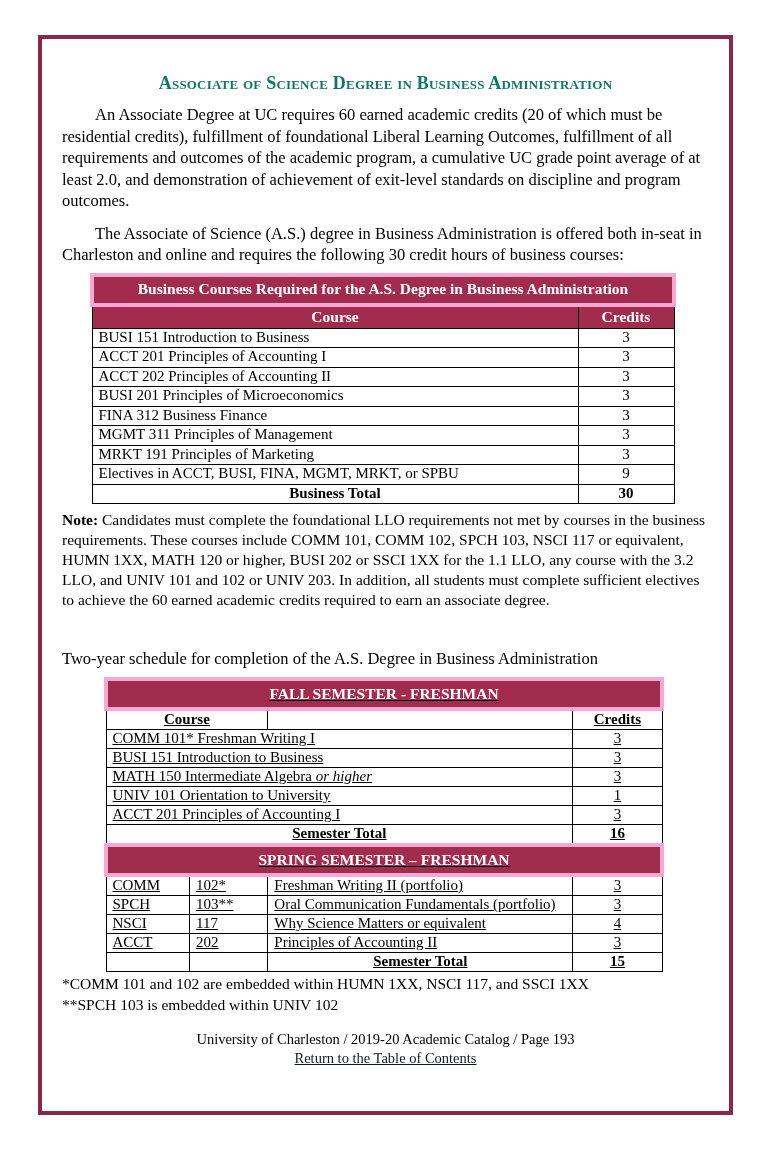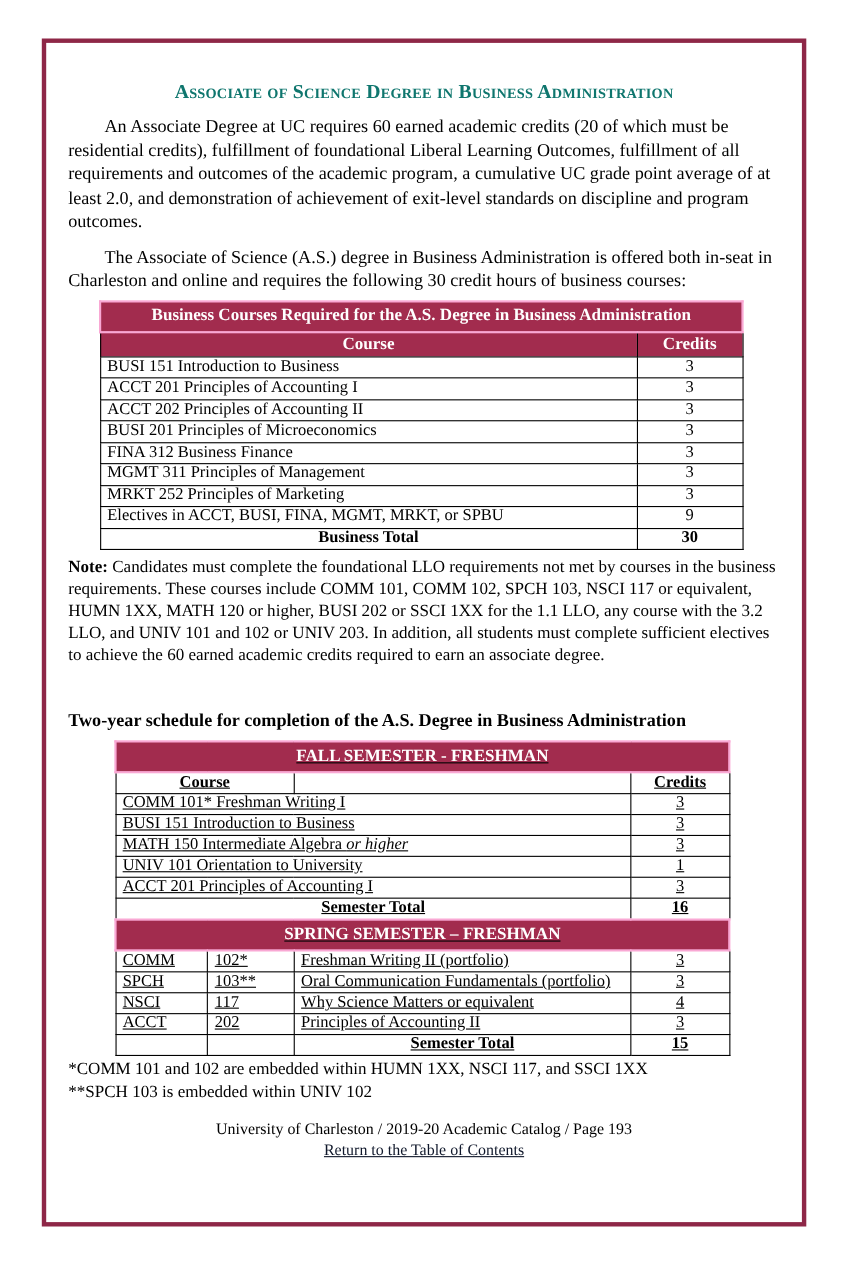--- a/index.html
+++ b/index.html
@@ -23,35 +23,35 @@
     text-indent:33px;text-align:left;
   }
   .para2{margin-top:11px;}
   
   table{border-collapse:collapse;}
   td{border:1.6px solid #000;padding:0 6px;font-size:15px;line-height:1.05;}
   .t1{width:586px;margin:7px 0 0 28px;}
   .t1 .title-cell,
   .t2 .title-cell{
     background:#A22C4E;color:#fff;font-weight:bold;text-align:center;
-    height:26px;font-size:15.5px;border:2px solid #f9a8d4;
+    height:26px;font-size:15.5px;border:4px solid #f9a8d4;
   }
   .t1 .head-cell{
     background:#A22C4E;color:#fff;font-weight:bold;text-align:center;
     height:21px;font-size:15.5px;
   }
   .t1 td.course{height:18.5px;}
   .t1 td.credits,.t2 td.credits{width:83px;text-align:center;}
   .total-label{text-align:center;font-weight:bold;}
   .total-value{font-weight:bold;text-align:center;}
   
   .note{margin:6px 0 0 0;font-size:15.5px;line-height:20px;}
   .note b{font-weight:bold;}
   
-  .schedule-heading{margin:38px 0 0 0;font-weight:bold;font-size:16.5px;line-height:21px;}
+  .schedule-heading{margin:38px 0 0 0;font-weight:normal;font-size:16.5px;line-height:21px;}
   .t2{width:560px;margin:8px 0 0 42px;text-decoration:underline;}
   .t2 td{height:18px;}
   .t2 .colhead{font-weight:bold;text-align:center;}
   .t2 td.credits{width:78px;}
   .it{font-style:italic;text-align:right;}
   
   .footnote{margin:2px 0 0 0;font-size:15.5px;line-height:19px;}
   .footer-line{margin-top:16px;text-align:center;font-size:14.5px;line-height:18px;}
   .toc-link{display:block;margin-top:1px;text-align:center;font-size:14.5px;line-height:18px;
     color:#0f172a;text-decoration:underline;cursor:pointer;}
@@ -94,21 +94,21 @@
     </tr>
     <tr>
       <td class="course">FINA 312 Business Finance</td>
       <td class="credits">3</td>
     </tr>
     <tr>
       <td class="course">MGMT 311 Principles of Management</td>
       <td class="credits">3</td>
     </tr>
     <tr>
-      <td class="course">MRKT 252 Principles of Marketing</td>
+      <td class="course">MRKT 191 Principles of Marketing</td>
       <td class="credits">3</td>
     </tr>
     <tr>
       <td class="course">Electives in ACCT, BUSI, FINA, MGMT, MRKT, or SPBU</td>
       <td class="credits">9</td>
     </tr>
     <tr>
       <td class="course total-label">Business Total</td>
       <td class="credits total-value">30</td>
     </tr>

